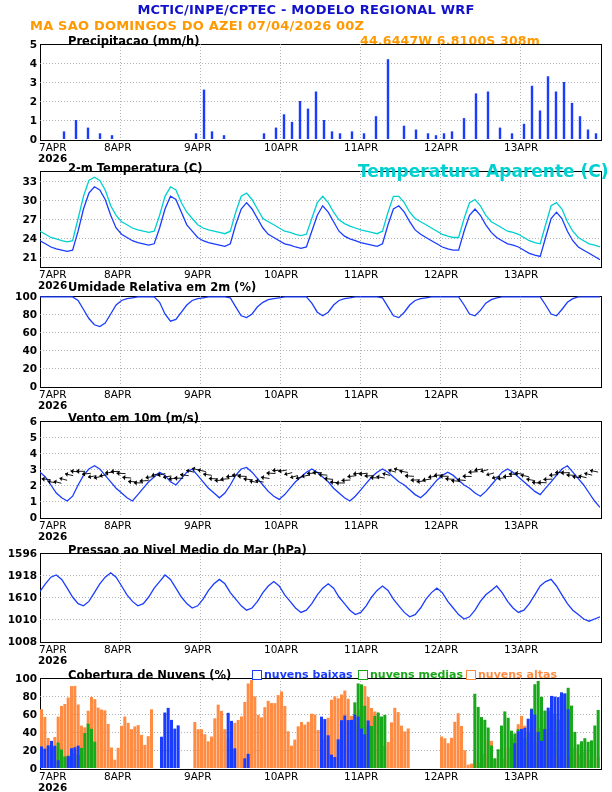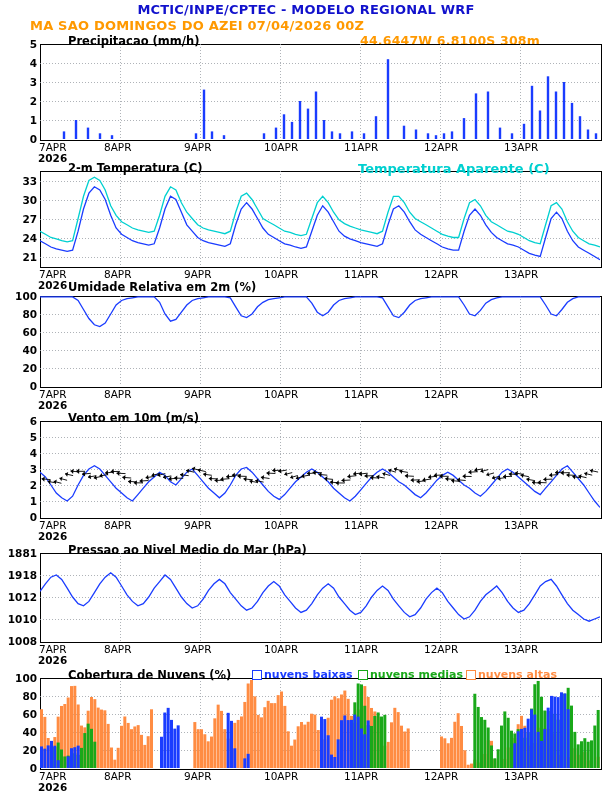--- a/index.html
+++ b/index.html
@@ -9,21 +9,21 @@
   .hdr{position:absolute;white-space:nowrap;font-weight:bold;}
   .hdr-title{left:0;top:2px;width:612px;text-align:center;color:#1111cc;font-size:13px;letter-spacing:0.2px;}
   .hdr-station{left:30px;top:18px;color:#ff9900;font-size:13px;letter-spacing:0.2px;}
   .hdr-coords{left:360px;top:33px;color:#ff9900;font-size:12.5px;letter-spacing:0.2px;}
 
   .panel{position:absolute;left:40px;}
   .frame{position:absolute;left:0;top:0;width:100%;height:100%;border:1px solid #000;box-sizing:border-box;background:#fff;}
   .plot{position:absolute;left:0;top:0;width:100%;height:100%;overflow:hidden;}
 
   .ptitle{position:absolute;font-size:11.5px;color:#000;white-space:nowrap;font-weight:bold;}
-  .ptitle2{position:absolute;font-size:13px;color:#00d0d0;white-space:nowrap;font-weight:bold;}
+  .ptitle2{position:absolute;font-size:17px;color:#00d0d0;white-space:nowrap;font-weight:bold;}
   .ylab{position:absolute;text-align:right;font-size:10.5px;color:#000;white-space:nowrap;font-weight:bold;}
   .xlab{position:absolute;font-size:10.5px;color:#000;white-space:nowrap;font-weight:normal;}
   .yearlab{position:absolute;font-size:10.5px;color:#000;white-space:nowrap;font-weight:bold;}
 
   .legend{position:absolute;font-size:11px;white-space:nowrap;font-weight:bold;}
   .lgsw{display:inline-block;width:8px;height:8px;border:1px solid #000;vertical-align:middle;margin-right:2px;}
 </style>
 </head>
 <body>
 
@@ -888,23 +888,23 @@
       <div class="xlab" style="left: 39px; top: 519px;">7APR</div>
       <div class="xlab" style="left: 104px; top: 519px;">8APR</div>
       <div class="xlab" style="left: 184px; top: 519px;">9APR</div>
       <div class="xlab" style="left: 264px; top: 519px;">10APR</div>
       <div class="xlab" style="left: 344px; top: 519px;">11APR</div>
       <div class="xlab" style="left: 424px; top: 519px;">12APR</div>
       <div class="xlab" style="left: 504px; top: 519px;">13APR</div>
       <div class="yearlab" style="left: 38px; top: 530px;">2026</div>
       <div class="ylab" style="left: 0px; top: 635px; width: 37px;">1008</div>
       <div class="ylab" style="left: 0px; top: 613px; width: 37px;">1010</div>
-      <div class="ylab" style="left: 0px; top: 591px; width: 37px;">1012</div>
+      <div class="ylab" style="left: 0px; top: 591px; width: 37px;">1610</div>
       <div class="ylab" style="left: 0px; top: 569px; width: 37px;">1918</div>
-      <div class="ylab" style="left: 0px; top: 547px; width: 37px;">1881</div>
+      <div class="ylab" style="left: 0px; top: 547px; width: 37px;">1596</div>
       <div class="xlab" style="left: 39px; top: 643px;">7APR</div>
       <div class="xlab" style="left: 104px; top: 643px;">8APR</div>
       <div class="xlab" style="left: 184px; top: 643px;">9APR</div>
       <div class="xlab" style="left: 264px; top: 643px;">10APR</div>
       <div class="xlab" style="left: 344px; top: 643px;">11APR</div>
       <div class="xlab" style="left: 424px; top: 643px;">12APR</div>
       <div class="xlab" style="left: 504px; top: 643px;">13APR</div>
       <div class="yearlab" style="left: 38px; top: 654px;">2026</div>
       <div class="ylab" style="left: 0px; top: 762px; width: 37px;">0</div>
       <div class="ylab" style="left: 0px; top: 744px; width: 37px;">20</div>

